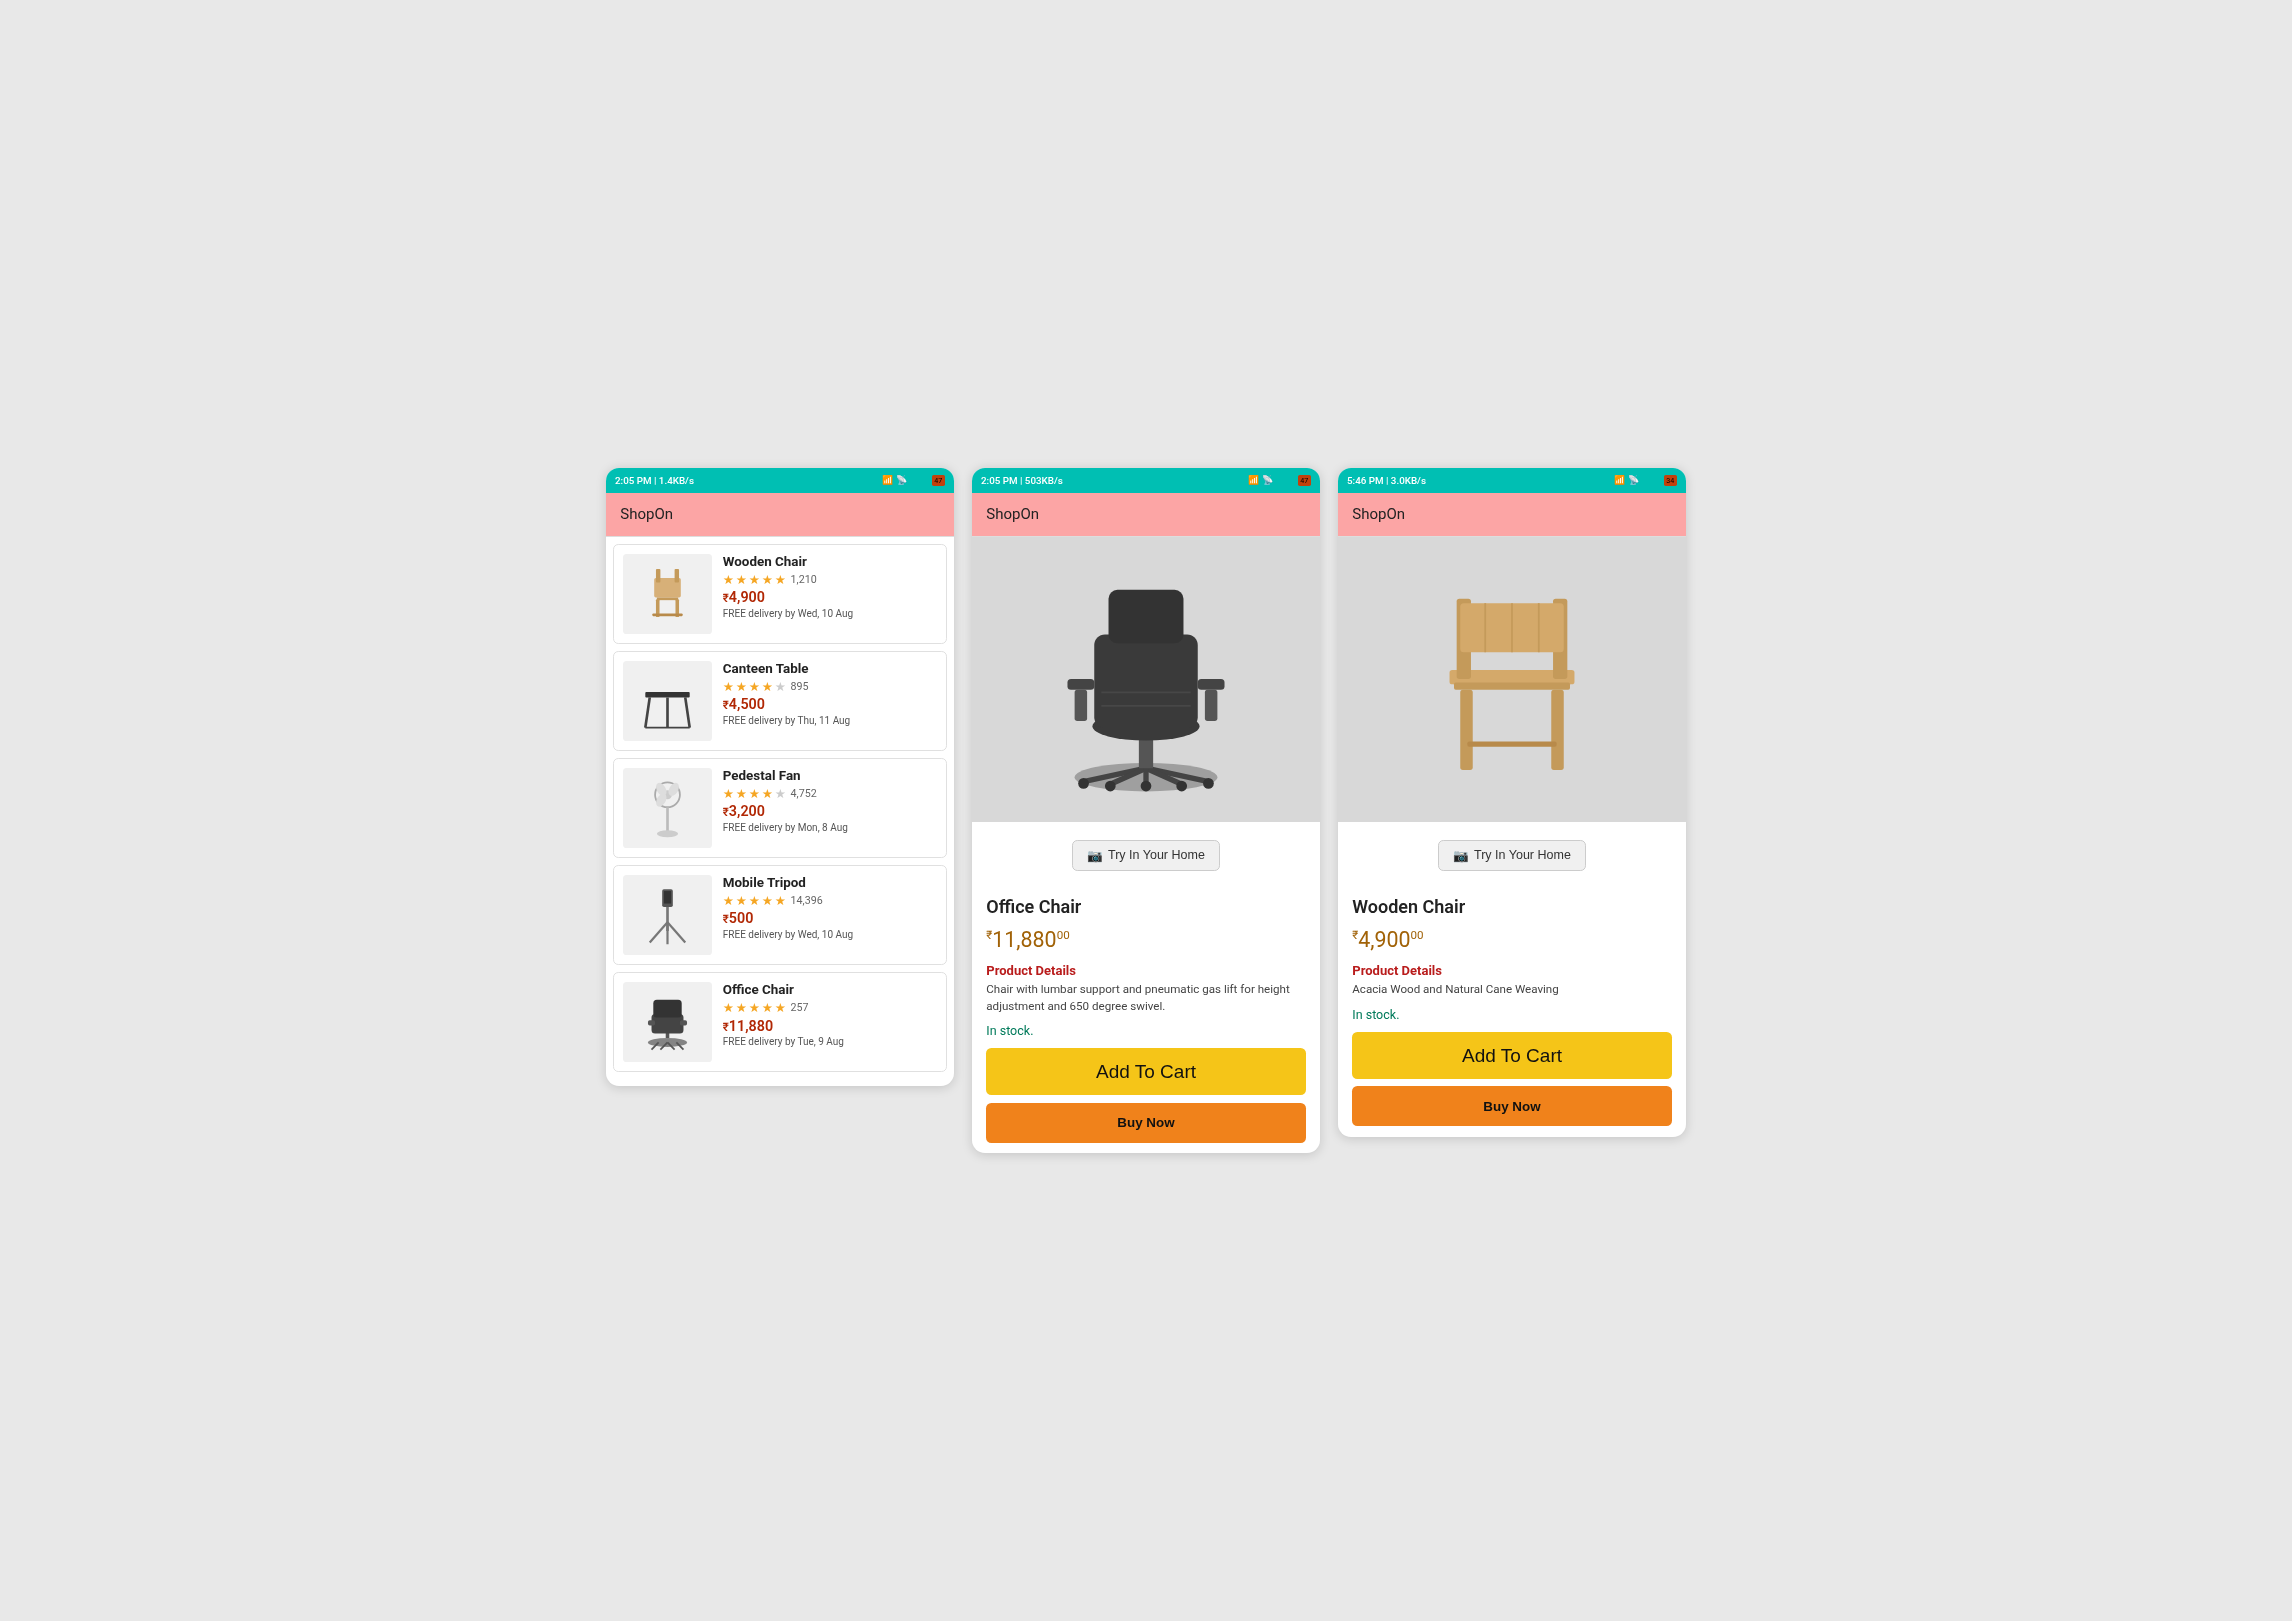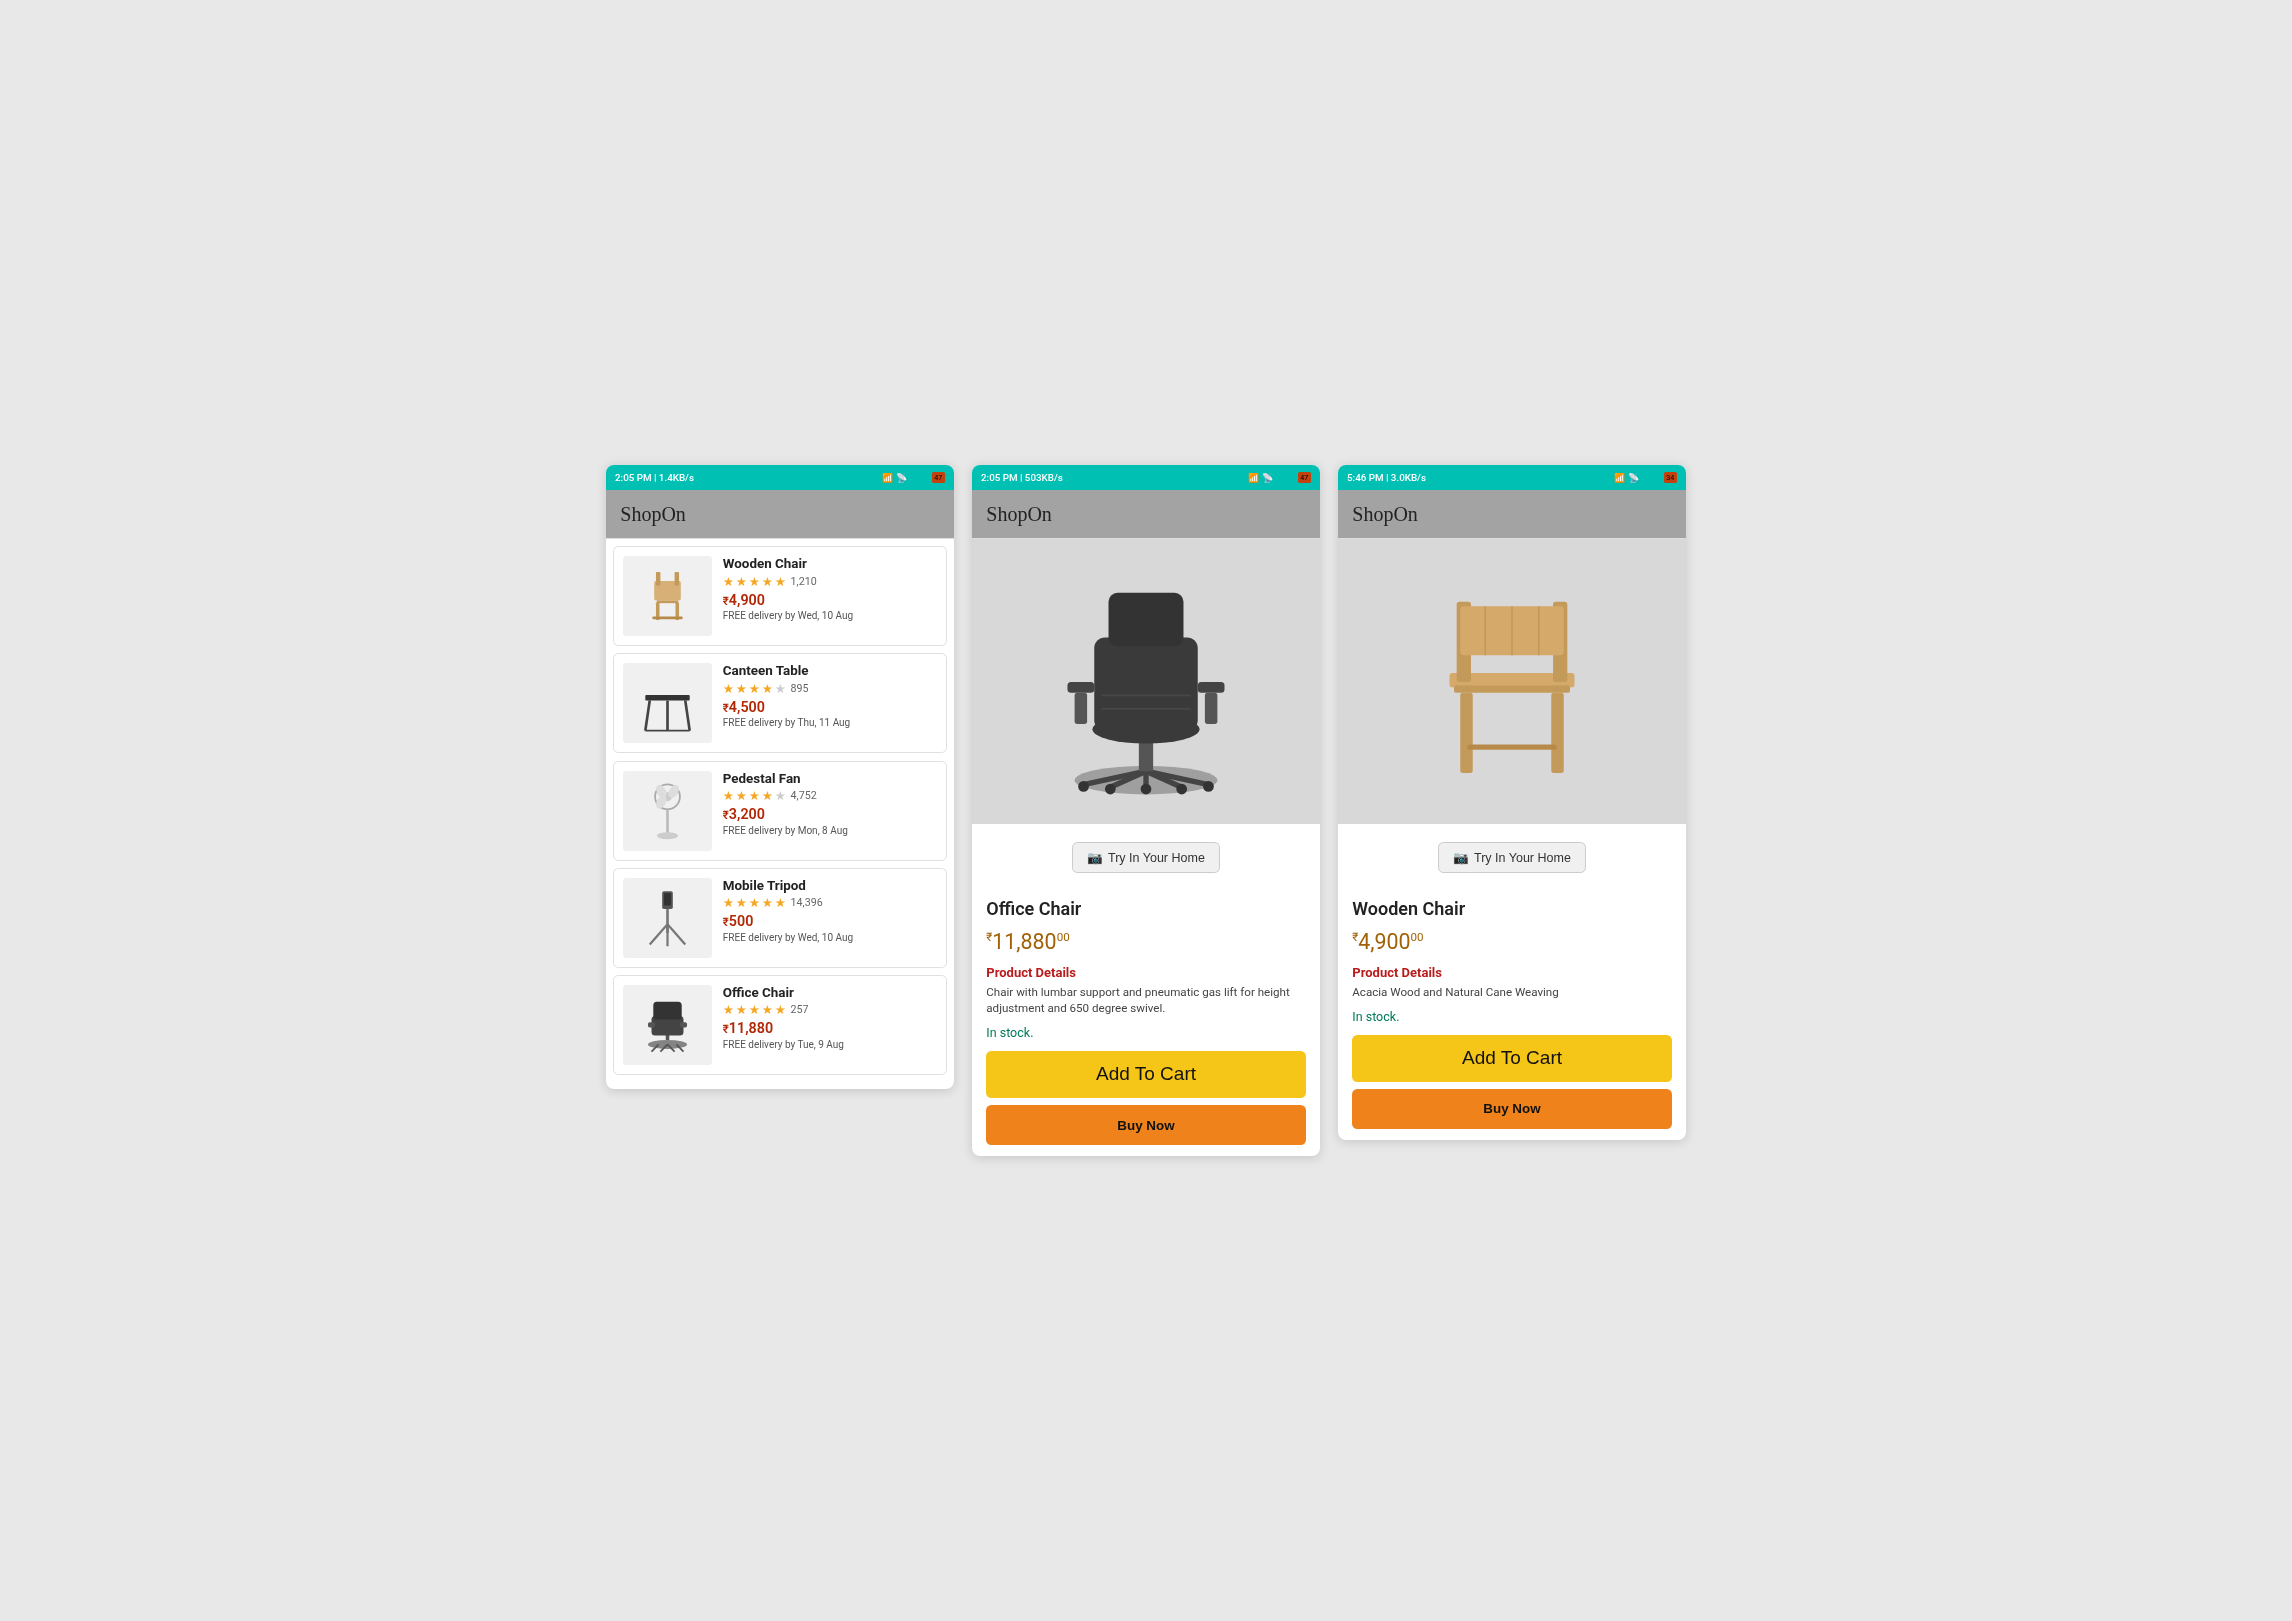--- a/index.html
+++ b/index.html
@@ -12,21 +12,21 @@
       padding: 27px;
       font-family: 'Roboto', Arial, sans-serif;
     }
     .screens-container {
       display: flex;
       gap: 18px;
       align-items: flex-start;
     }
     .phone-screen {
       background: #fff;
-      border-radius: 8px;
+      border-radius: 13px;
       overflow: hidden;
       box-shadow: 0 1.8px 10.7px rgba(0,0,0,0.15);
       width: 348px;
     }
     .status-bar {
       background: #00bfb3;
       color: #fff;
       font-size: 9.8px;
       padding: 4.5px 9px;
       display: flex;
@@ -39,27 +39,26 @@
     .battery-icon {
       background: #c2410c;
       color: #000;
       font-size: 7.1px;
       padding: 0.9px 2.7px;
       border-radius: 1.8px;
       font-weight: normal;
       margin-left: 20px;
     }
     .app-header {
-      background: #a3a3a3;
+      background: #fca5a5;
       padding: 12.5px 14.3px;
-      font-size: 20px;
+      font-size: 15px;
       font-weight: 400;
       color: #222;
       border-bottom: 0.9px solid #ddd;
-      font-family: Liberation Serif, serif;
     }
     
     .product-list { padding: 7.1px; }
     .product-card {
       display: flex;
       border: 0.9px solid #e0e0e0;
       border-radius: 5.3px;
       margin-bottom: 7.1px;
       overflow: hidden;
       padding: 9px;

